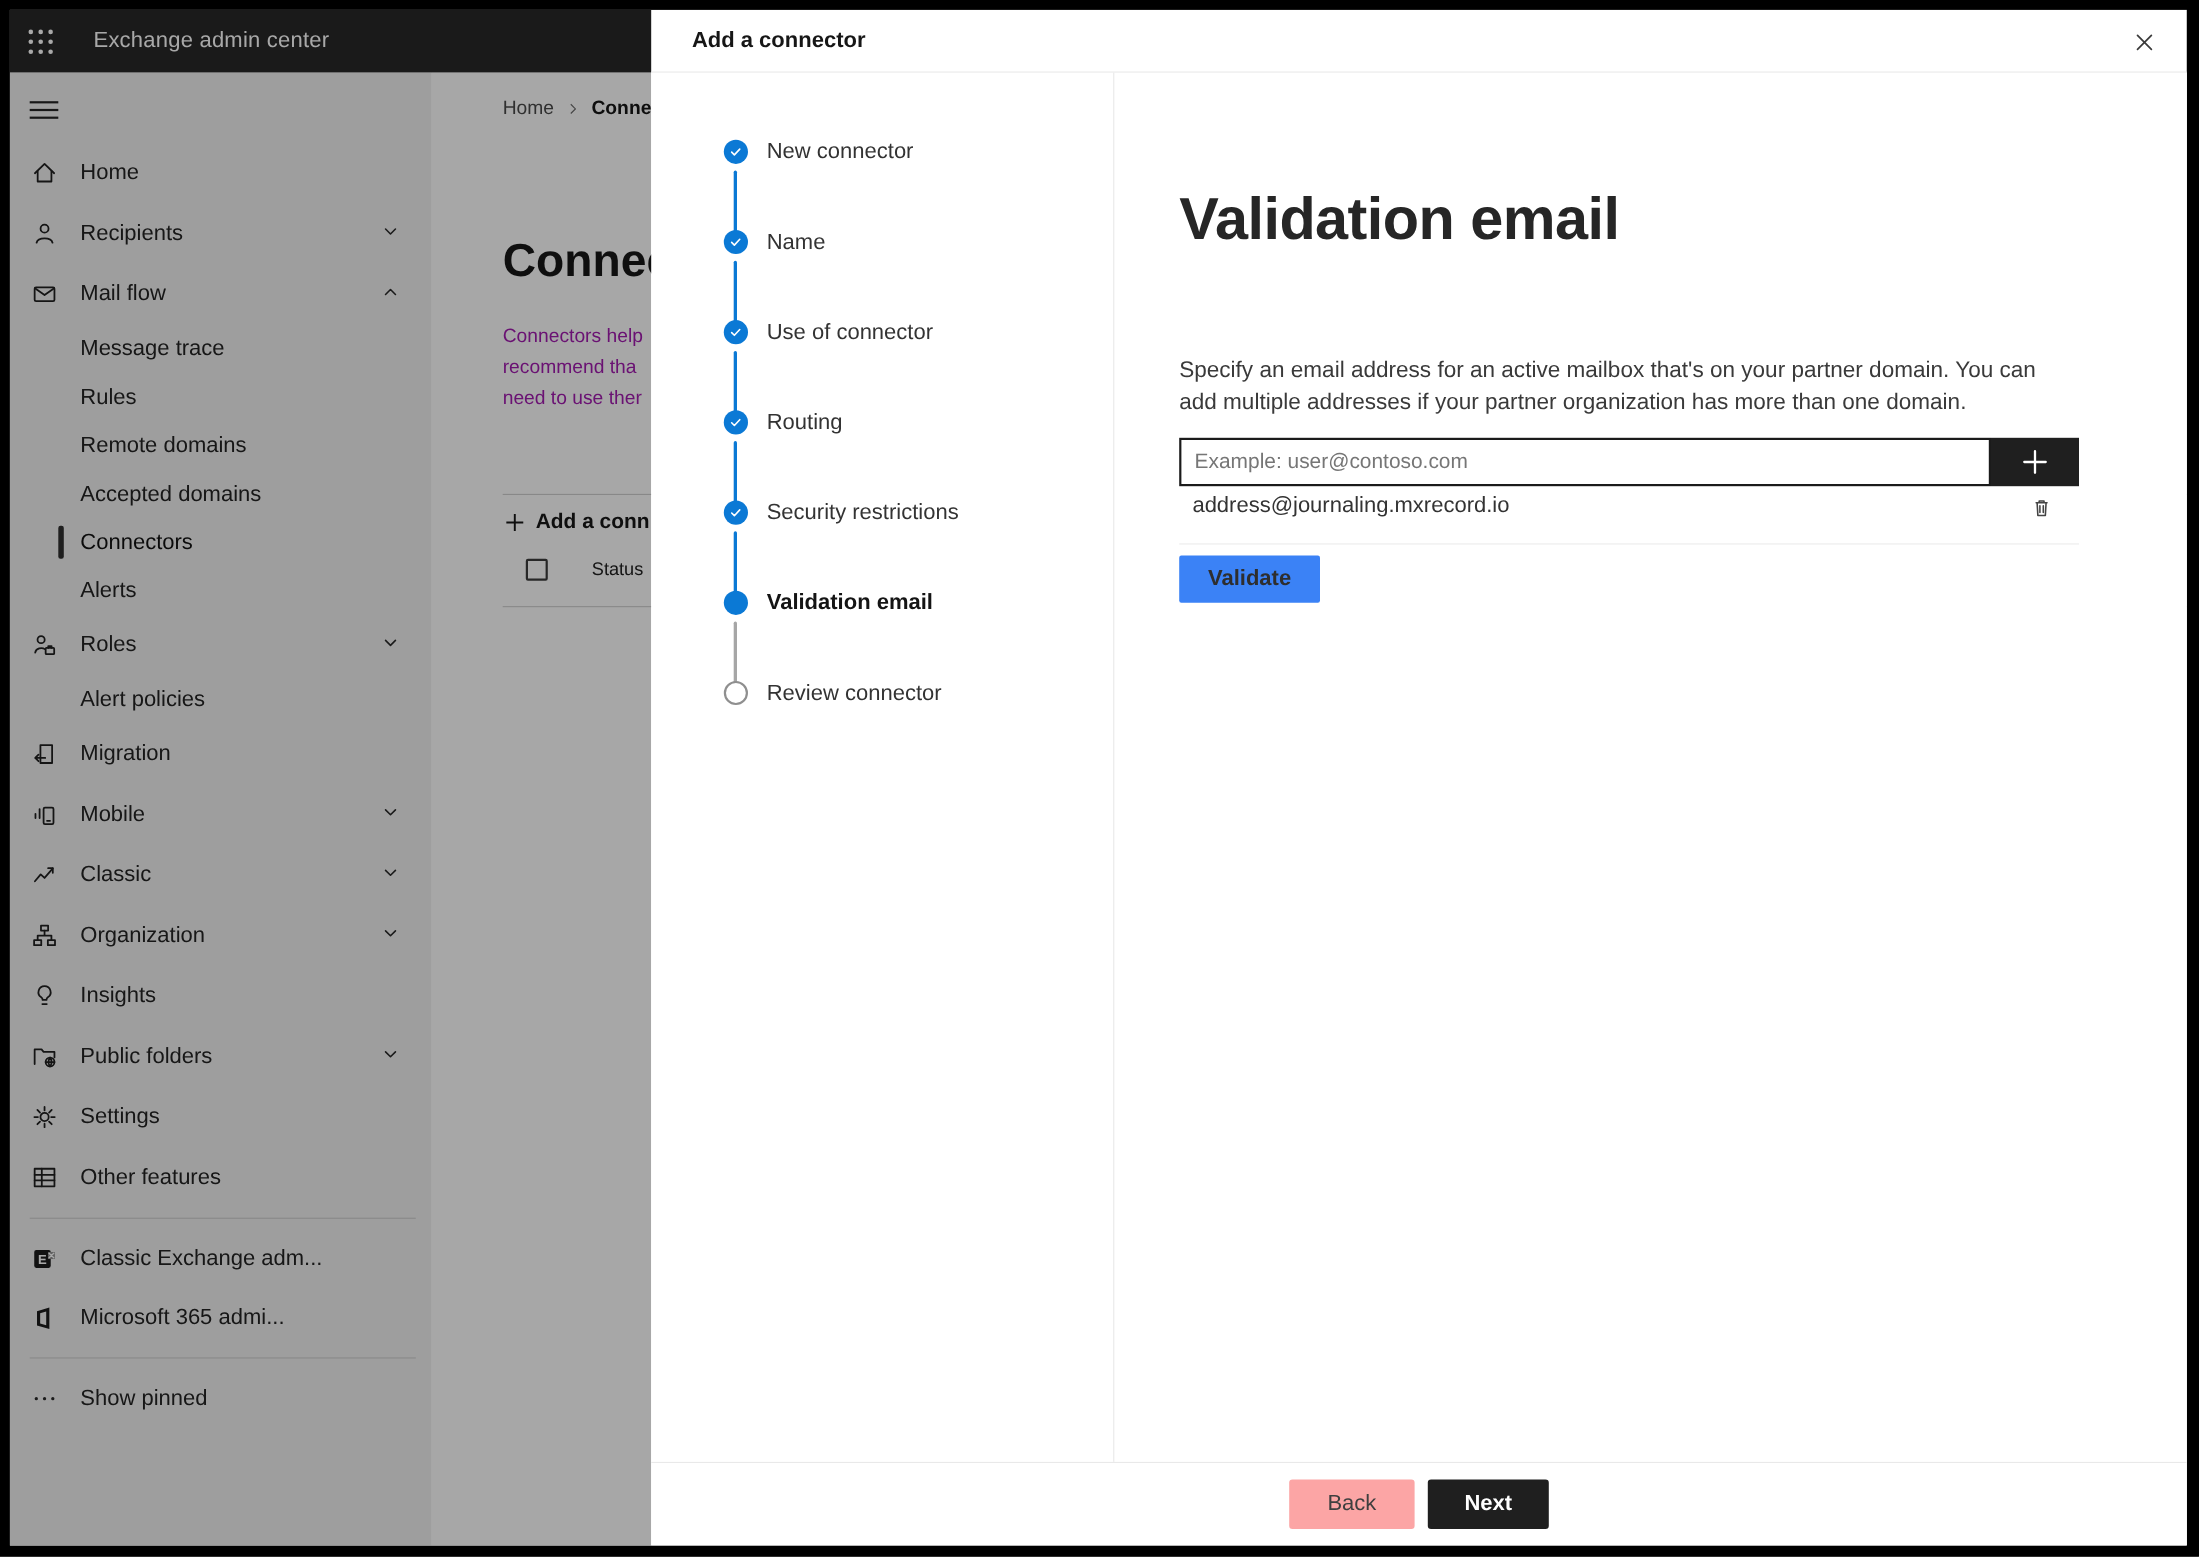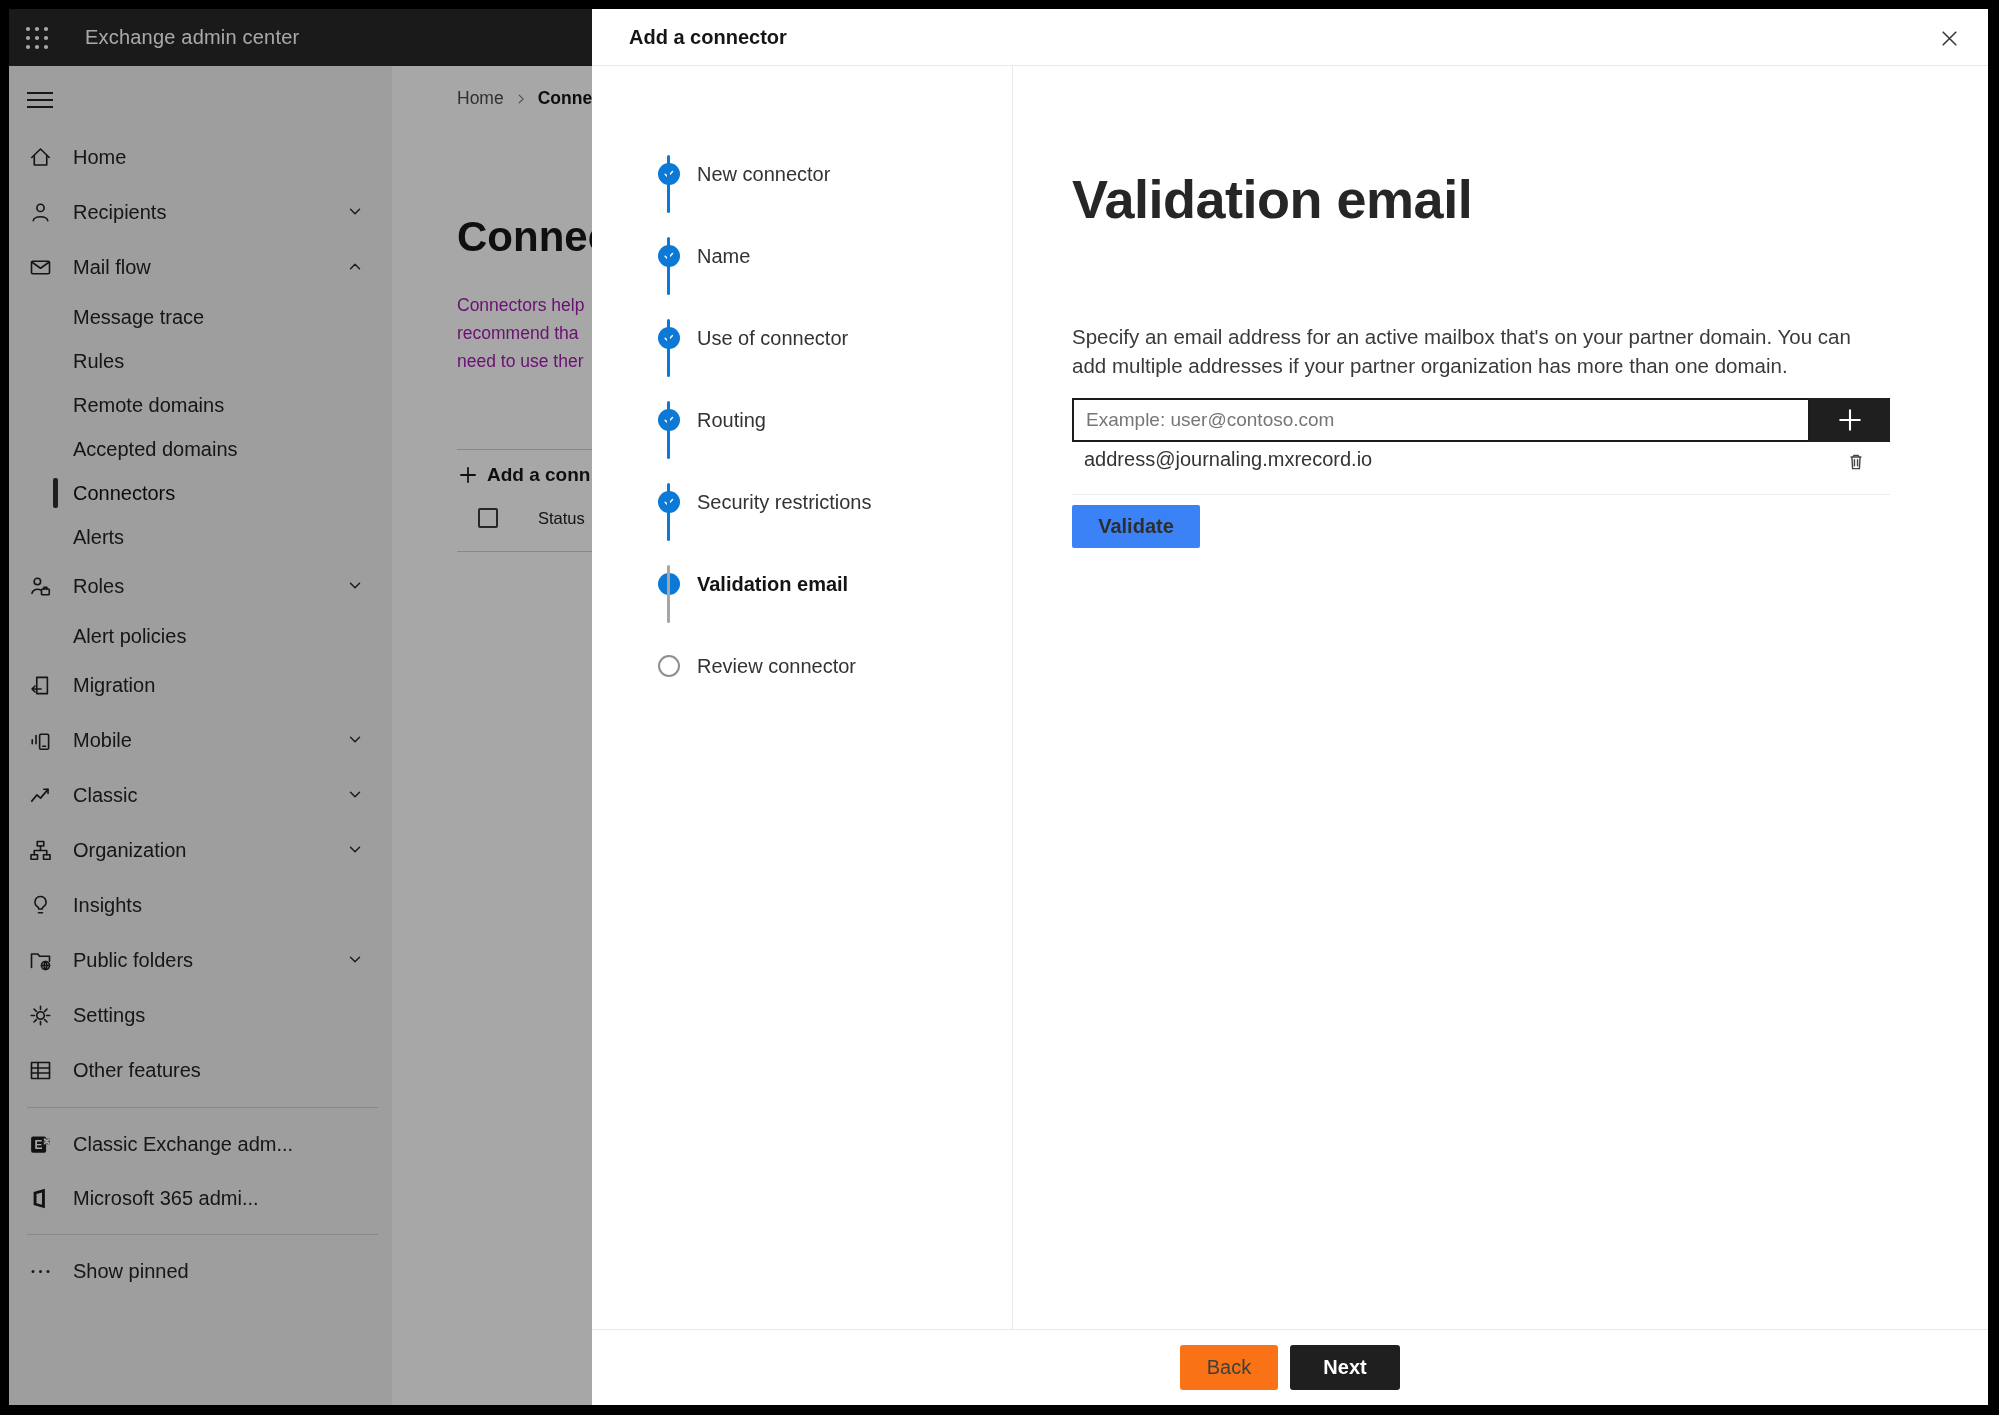--- a/index.html
+++ b/index.html
@@ -51,21 +51,21 @@
 
   
   .modal { position:absolute; left:583px; top:0; right:0; height:100%; background:#fff; z-index:10; display:flex; flex-direction:column; }
   .modal-header { height:57px; flex:none; display:flex; align-items:center; padding-left:37px; border-bottom:1px solid #e9e9e9; position:relative; }
   .modal-title { font-size:20px; font-weight:700; color:#161616; }
   .close-btn { position:absolute; right:22px; top:12px; width:34px; height:34px; display:flex; align-items:center; justify-content:center; cursor:pointer; }
   .close-btn svg { stroke:#3a3a3a; fill:none; stroke-width:1.5; stroke-linecap:round; }
 
   .modal-body { flex:1; display:flex; min-height:0; }
   .stepper { width:421px; flex:none; border-right:1px solid #e9e9e9; position:relative; }
-  .step { position:absolute; left:0; width:100%; height:22px; display:flex; align-items:center; cursor:pointer;margin-top:36px; }
+  .step { position:absolute; left:0; width:100%; height:22px; display:flex; align-items:center; cursor:pointer; }
   .step-circle { position:absolute; left:66px; width:22px; height:22px; border-radius:50%; display:flex; align-items:center; justify-content:center; }
   .step.complete .step-circle, .step.current .step-circle { background:var(--accent,#0b79d5); }
   .step.pending .step-circle { background:#fff; border:2px solid #8f8f8f; }
   .step-circle svg { stroke:#fff; fill:none; stroke-width:2.1; stroke-linecap:round; stroke-linejoin:round; }
   .step-label { position:absolute; left:105px; font-size:20px; color:#333; white-space:nowrap; }
   .step.current .step-label { font-weight:700; color:#141414; }
   .step-line { position:absolute; left:75px; width:3px; height:58px; background:var(--accent,#0b79d5); border-radius:2px; }
   .step-line.gray { background:#a6a6a6; }
 
   .wizard-content { flex:1; padding:0 98px 0 59px; overflow:hidden; }
@@ -77,21 +77,21 @@
   .plus-btn { width:80px; height:44px; flex:none; background:var(--dark-button,#1f1f1f); border:none; display:flex; align-items:center; justify-content:center; cursor:pointer; }
   .plus-btn svg { stroke:#fff; stroke-width:1.4; stroke-linecap:round; }
   .address-row { margin-top:6px; height:42px; display:flex; align-items:flex-start; justify-content:space-between; padding:0 20px 0 12px; }
   .address-text { font-size:20px; color:#333; }
   .trash-btn { width:28px; height:28px; display:flex; align-items:center; justify-content:center; cursor:pointer; }
   .trash-btn svg { stroke:#444; fill:none; stroke-width:1.3; stroke-linecap:round; stroke-linejoin:round; }
   .address-div { height:1px; background:#ececec; margin-top:4px; }
   .validate-btn { margin-top:10px; width:128px; height:43px; background:#3b82f6; border:none; border-radius:2px; font-family:inherit; font-size:20px; font-weight:600; color:#2e2e2e; cursor:pointer; }
 
   .modal-footer { height:76px; flex:none; border-top:1px solid #e9e9e9; display:flex; align-items:center; justify-content:center; gap:12px; }
-  .back-btn { width:98px; height:45px; background:#f97316; border:none; border-radius:3px; font-family:inherit; font-size:20px; color:#3f3f3f; cursor:pointer; }
+  .back-btn { width:114px; height:45px; background:#fca5a5; border:none; border-radius:3px; font-family:inherit; font-size:20px; color:#3f3f3f; cursor:pointer; }
   .next-btn { width:110px; height:45px; background:var(--dark-button,#1f1f1f); border:none; border-radius:3px; font-family:inherit; font-size:20px; color:#fff; cursor:pointer;font-weight:bold; }
 </style>
 </head>
 <body>
 
 <div id="screen">
   <div id="frame">
 
     <div class="topbar">
       <div class="waffle-btn">

